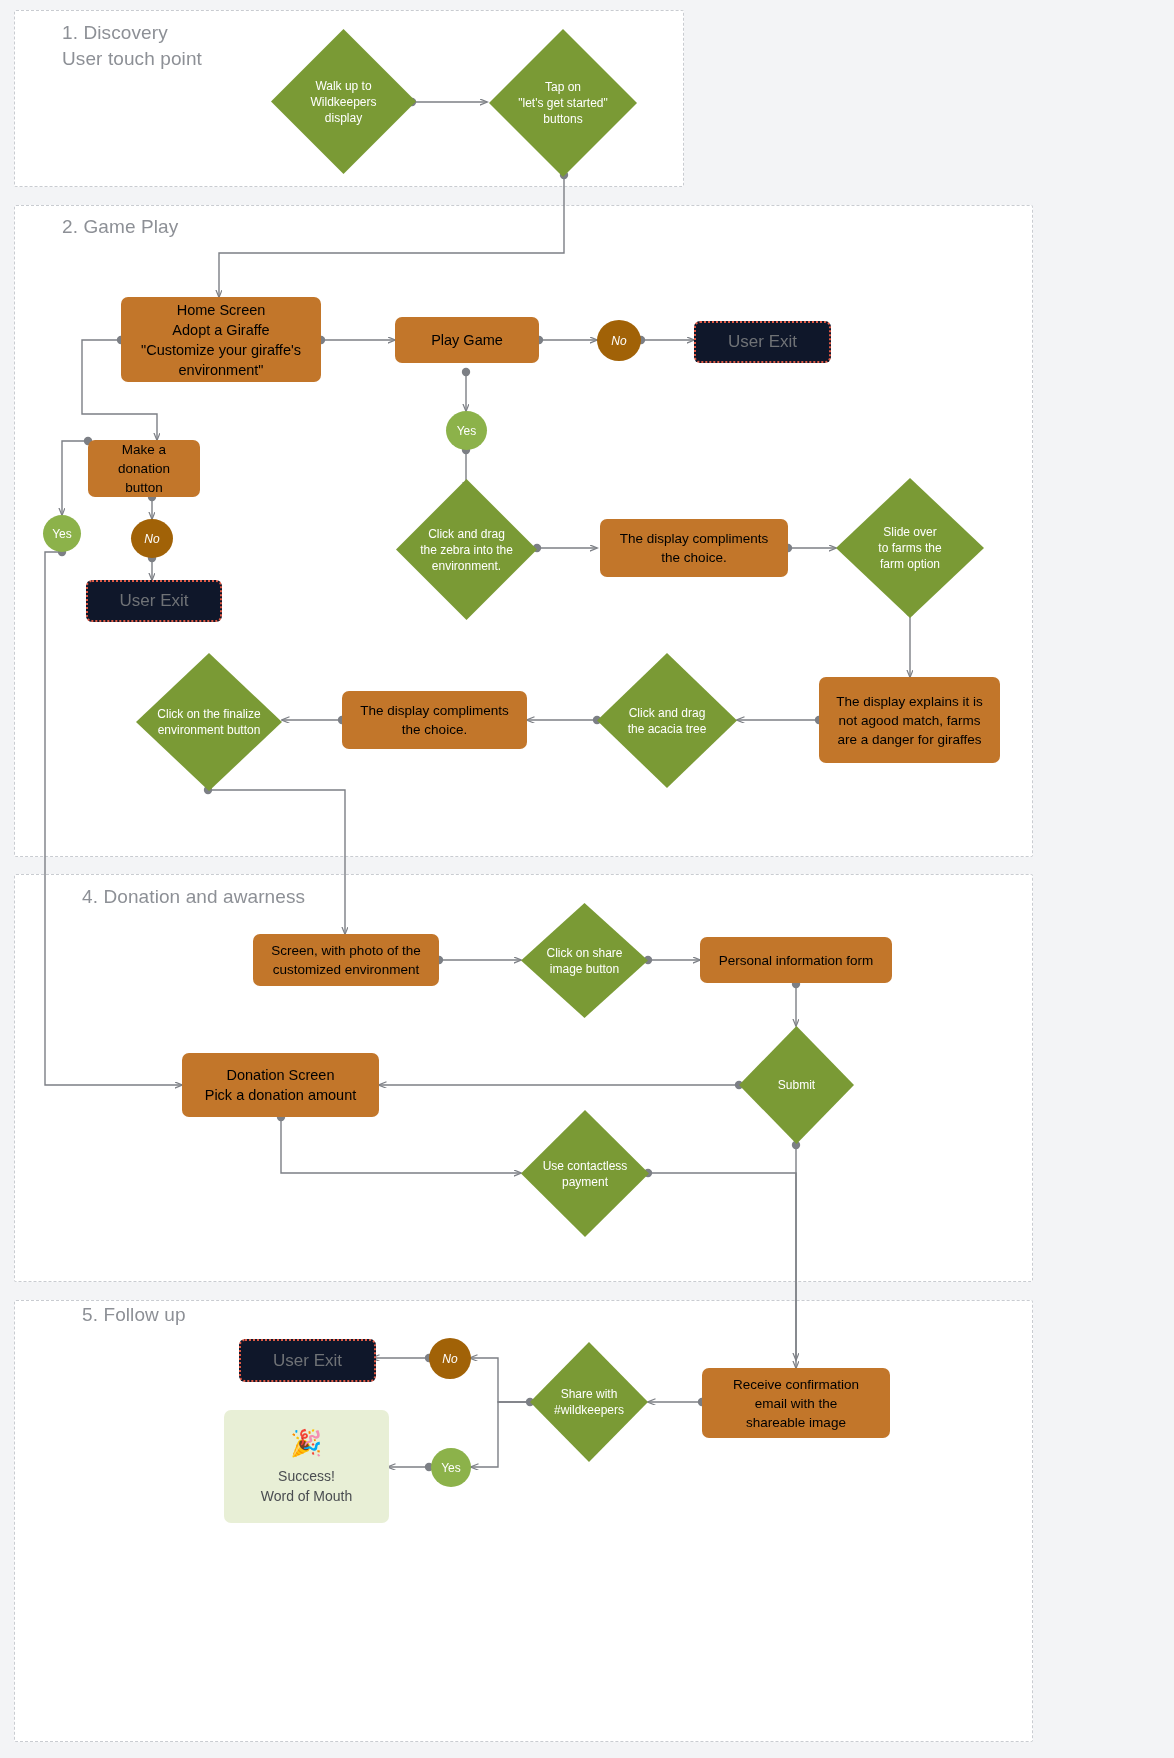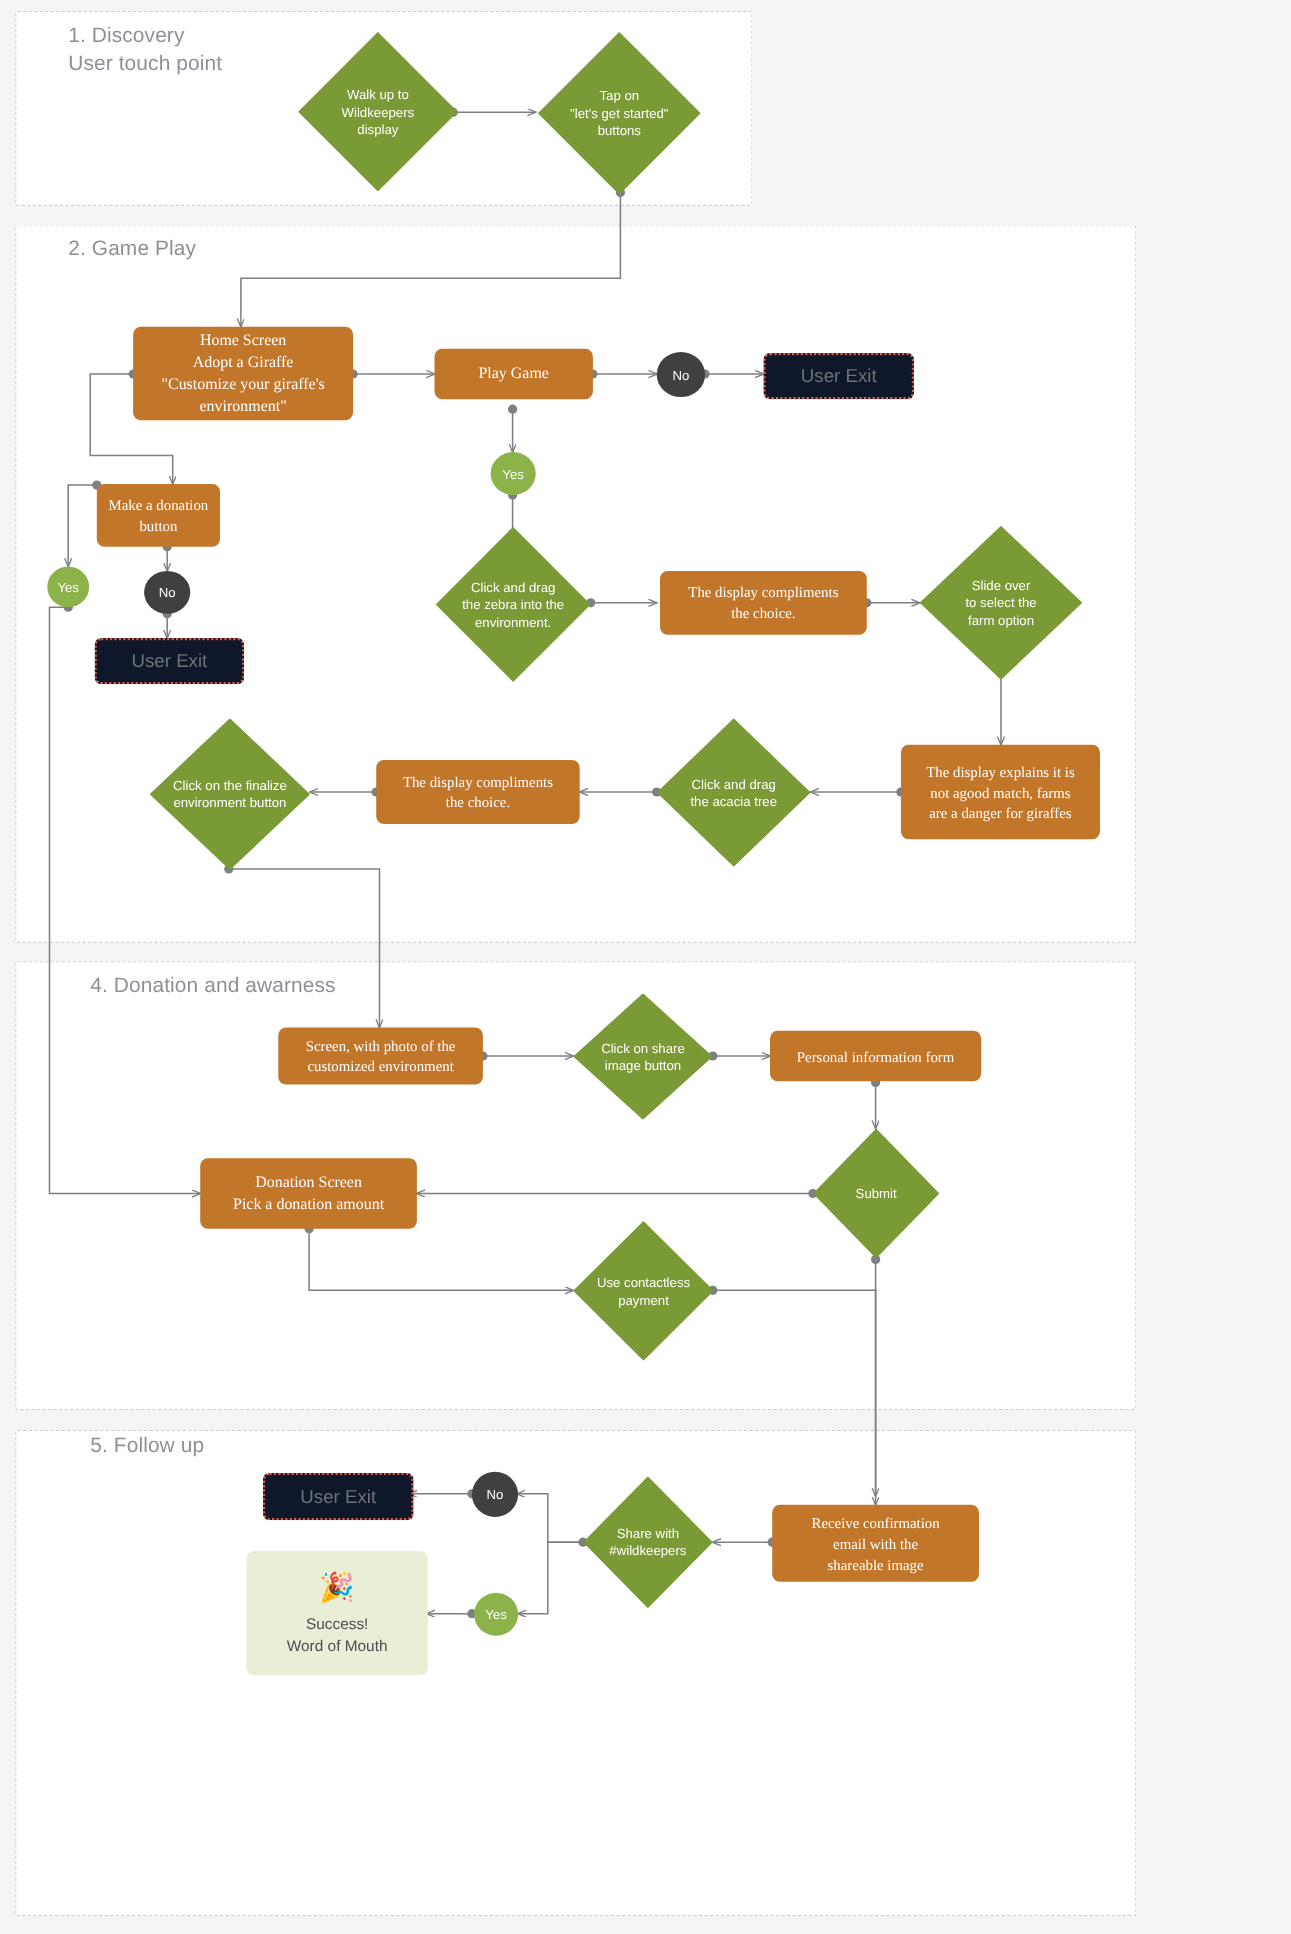--- a/index.html
+++ b/index.html
@@ -31,27 +31,26 @@
   .node{
     position:absolute;
     box-sizing:border-box;
     display:flex;
     align-items:center;
     justify-content:center;
     text-align:center;
   }
   .proc{
     background:#c2762a;
-    color:#ffffff;
+    color:#000000;
     border-radius:7px;
     font-size:13.5px;
     line-height:19px;
     padding:4px 8px;
     white-space:pre-line;
-    font-family:Liberation Serif, serif;
   }
   .proc.big{font-size:14.5px;line-height:20px;}
 
   .diamond-wrap{position:absolute;}
   .diamond-shape{
     position:absolute;left:0;top:0;width:100%;height:100%;
     background:#7a9a35;
     transform:rotate(45deg);
   }
   .diamond-wrap.rhombus .diamond-shape{
@@ -64,21 +63,21 @@
     display:flex;align-items:center;justify-content:center;
     color:#ffffff;font-size:12px;line-height:16px;text-align:center;
     white-space:pre-line;padding:0 6px;box-sizing:border-box;
   }
 
   .pill{
     position:absolute;border-radius:50%;
     display:flex;align-items:center;justify-content:center;
     font-size:12px;color:#ffffff;
   }
-  .pill.no{background:#404040;}
+  .pill.no{background:#a16207;font-style:italic;}
   .pill.yes{background:#8cb24a;}
 
   .exit{
     position:absolute;
     background:#0f172a;
     border:2px dotted #e05a46;
     border-radius:6px;
     display:flex;align-items:center;justify-content:center;
     color:#6f7276;font-size:17px;
   }
@@ -259,21 +258,21 @@
 the zebra into the
 environment.</div>
   </div>
 
   <div class="node proc" style="left:600px;top:519px;width:188px;height:58px;">The display compliments
 the choice.</div>
 
   <div class="diamond-wrap rhombus" style="left:836px;top:478px;width:148px;height:140px;">
     <div class="diamond-shape"></div>
     <div class="diamond-label">Slide over
-to select the
+to farms the
 farm option</div>
   </div>
 
   <div class="node proc" style="left:819px;top:677px;width:181px;height:86px;">The display explains it is
 not agood match, farms
 are a danger for giraffes</div>
 
   <div class="diamond-wrap rhombus" style="left:597px;top:653px;width:140px;height:135px;">
     <div class="diamond-shape"></div>
     <div class="diamond-label">Click and drag

